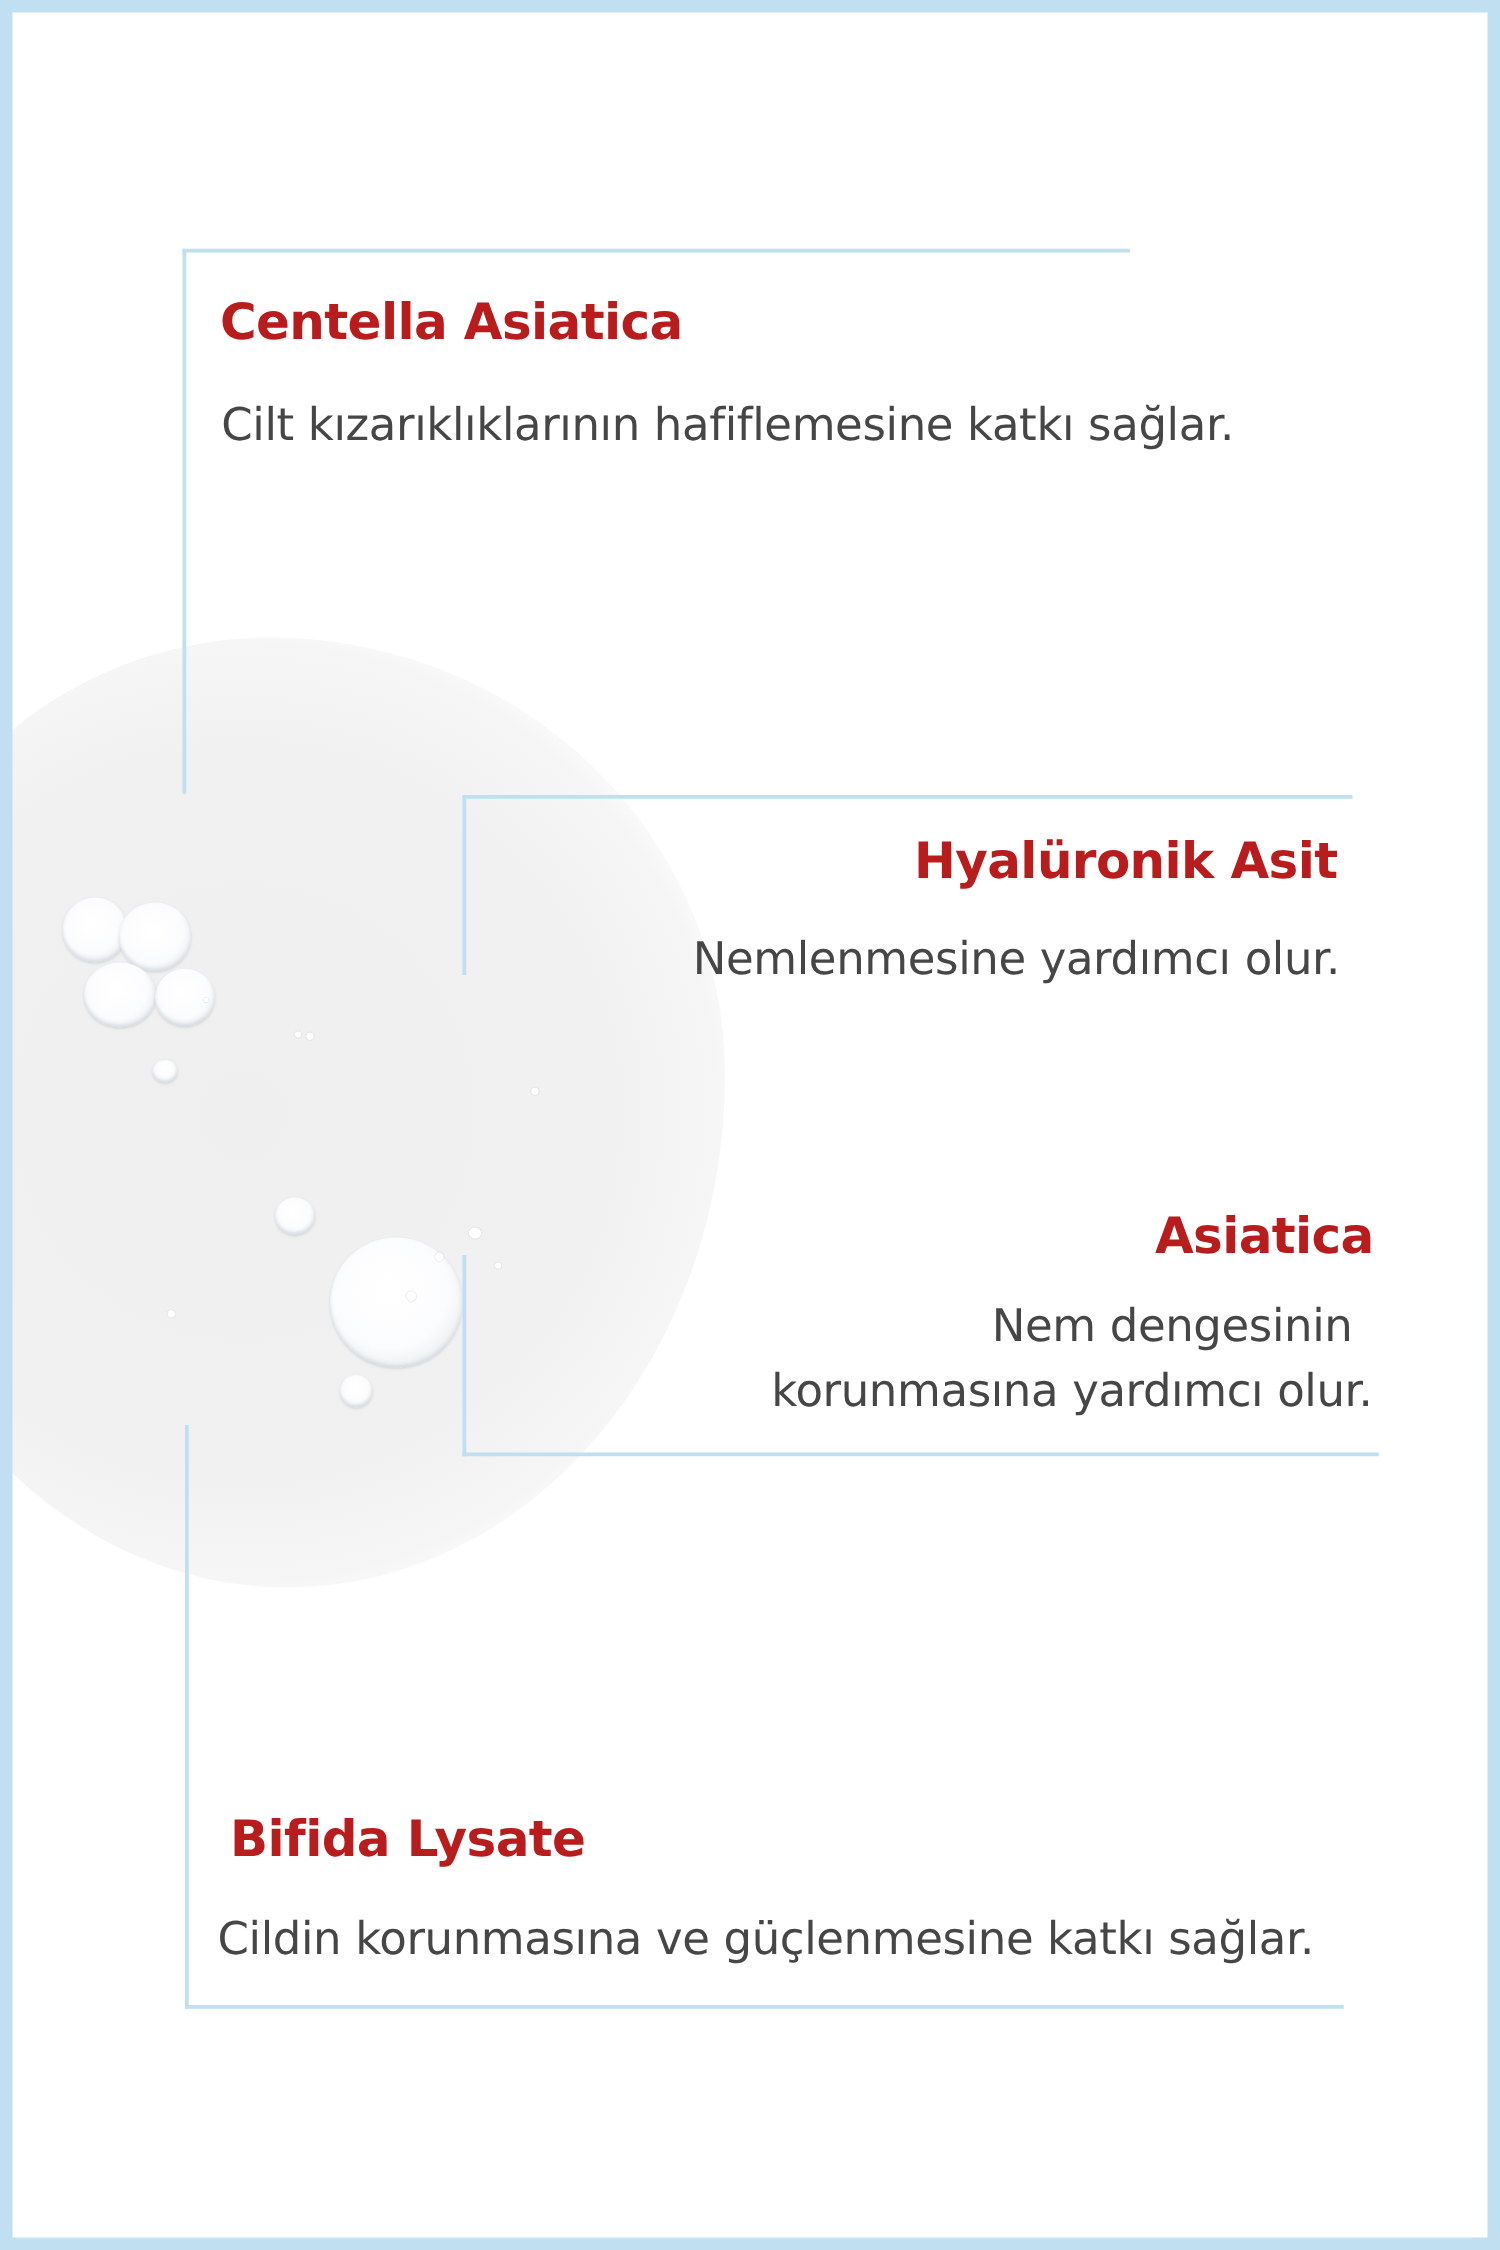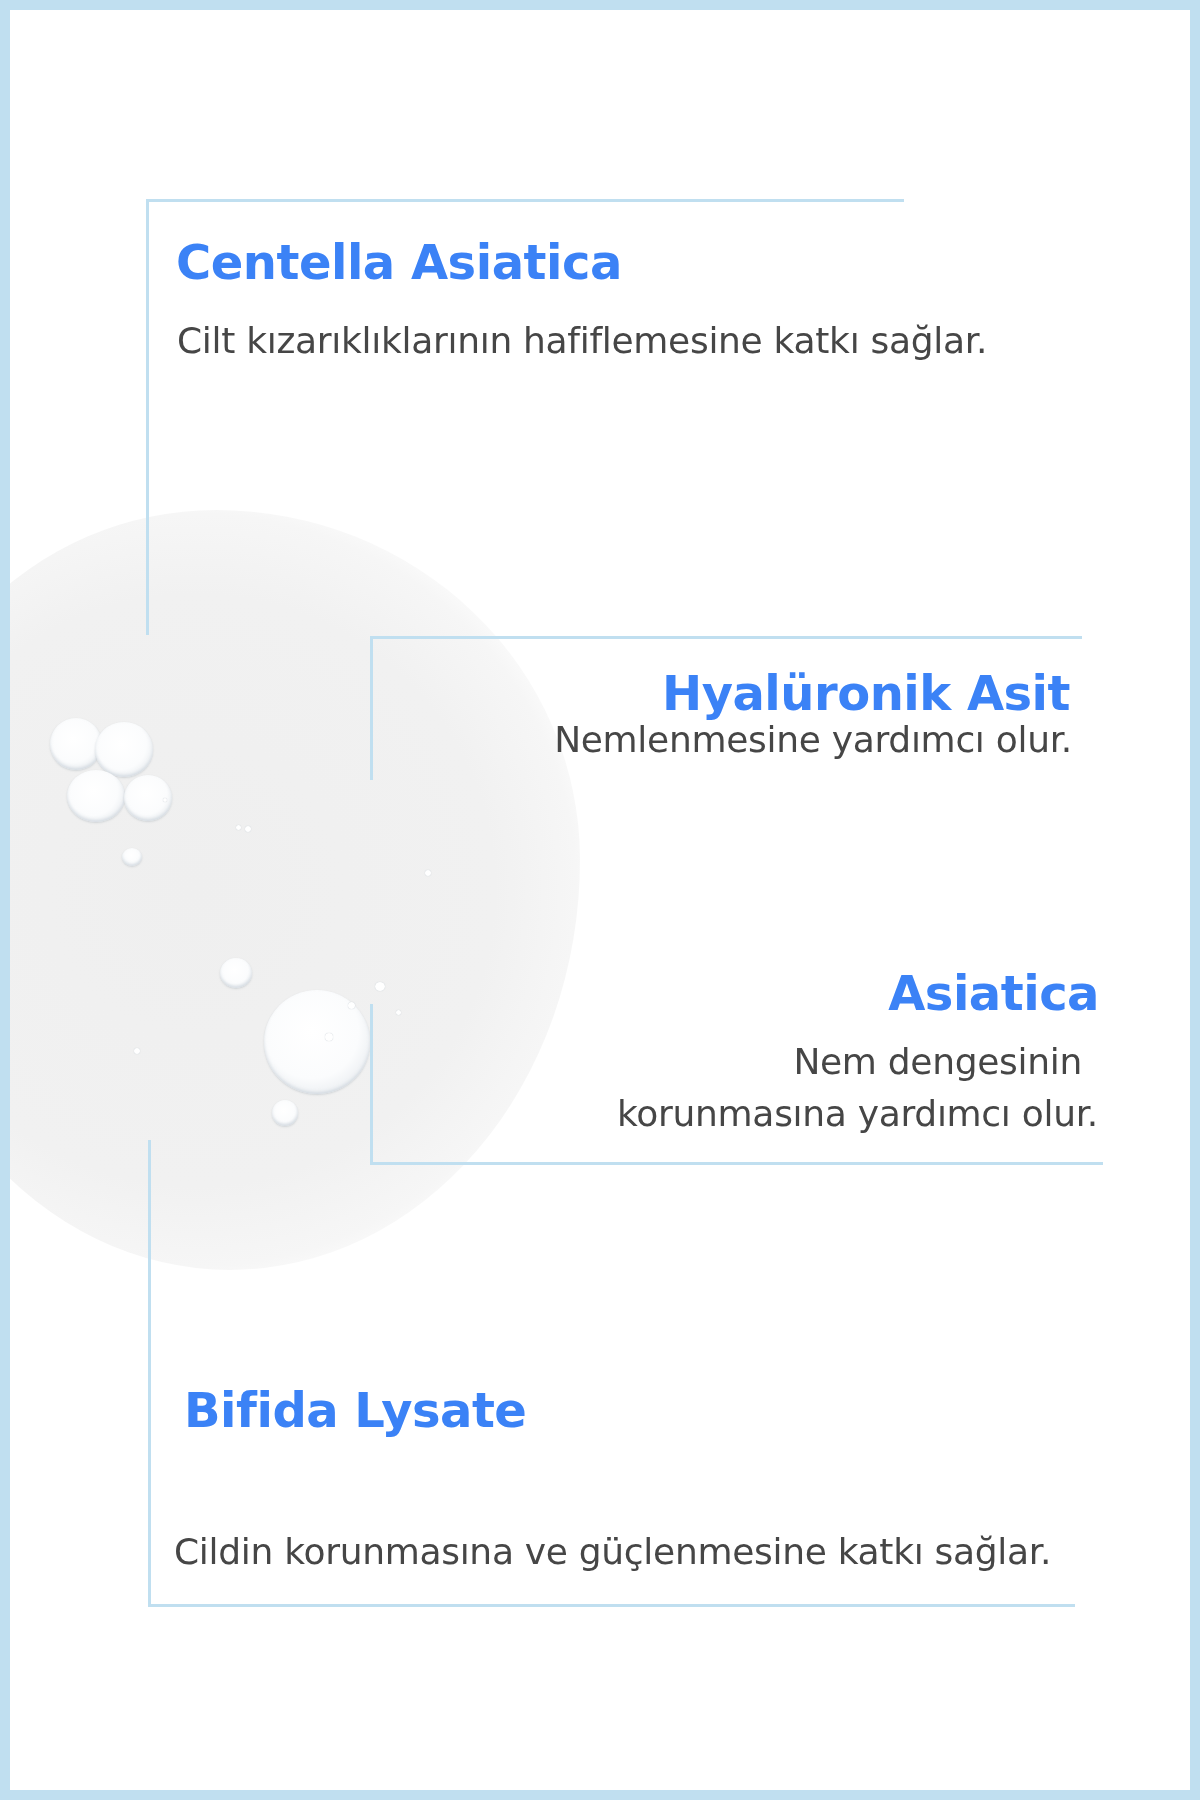--- a/index.html
+++ b/index.html
@@ -4,21 +4,21 @@
 <style>
   html, body { margin: 0; padding: 0; }
   body { width: 1200px; height: 1800px; position: relative; overflow: hidden; background: #ffffff; font-family: "DejaVu Sans", sans-serif; }
   .frame { position: absolute; inset: 0; border: 10px solid #c0dff0; box-sizing: border-box; z-index: 5; pointer-events: none; }
   .blob { position: absolute; left: -120px; top: 510px; width: 700px; height: 760px; border-radius: 48% 52% 50% 50% / 46% 46% 54% 54%;
     background: radial-gradient(ellipse at 45% 50%, #efefef 0%, #f1f1f1 55%, #f6f6f6 70%, rgba(255,255,255,0) 78%); z-index: 1; }
   .bubble { position: absolute; border-radius: 50%; background: radial-gradient(circle at 45% 40%, #ffffff 0%, #fbfcfd 55%, #e6eaee 85%, #d3d9df 100%);
     box-shadow: 0 1px 2px rgba(150,160,170,0.35), inset 0 -2px 3px rgba(190,200,210,0.5); z-index: 2; }
   .dot { position: absolute; border-radius: 50%; background: #fff; box-shadow: 0 0 1px #b9c2ca; z-index: 2; }
   .line { position: absolute; background: #c0dff0; z-index: 3; }
-  .title { position: absolute; font-family: "DejaVu Sans", sans-serif; font-weight: bold; color: #3b82f6; font-size: 48px; letter-spacing: -0.5px; white-space: nowrap; z-index: 4; line-height: 1; }
+  .title { position: absolute; font-family: "DejaVu Sans", sans-serif; font-weight: bold; color: #b91c1c; font-size: 40px; letter-spacing: -0.5px; white-space: nowrap; z-index: 4; line-height: 1; }
   .desc { position: absolute; font-family: "DejaVu Sans", sans-serif; color: #464646; font-size: 36px; white-space: nowrap; z-index: 4; line-height: 52px; letter-spacing: -0.3px; }
   .right { text-align: right; }
 </style>
 </head>
 <body>
 
 <div class="frame"></div>
 
 <div class="blob"></div>
 <div class="bubble" style="left:50px;top:718px;width:52px;height:52px;"></div>
@@ -43,29 +43,29 @@
   <div class="line" style="left:146px;top:199px;width:758px;height:3px;"></div>
   <div class="line" style="left:146px;top:199px;width:3px;height:436px;"></div>
   <div class="title" style="left:176px;top:238px;">Centella Asiatica</div>
   <div class="desc" style="left:177px;top:315px;">Cilt kızarıklıklarının hafiflemesine katkı sağlar.</div>
 </section>
 
 <section>
   <div class="line" style="left:370px;top:636px;width:712px;height:3px;"></div>
   <div class="line" style="left:370px;top:636px;width:3px;height:144px;"></div>
   <div class="title right" style="right:130px;top:669px;text-align:right;">Hyalüronik Asit</div>
-  <div class="desc right" style="right:128px;top:714px;margin-left:32px;">Nemlenmesine yardımcı olur.</div>
+  <div class="desc right" style="right:128px;top:742px;margin-left:32px;">Nemlenmesine yardımcı olur.</div>
 </section>
 
 <section>
   <div class="line" style="left:370px;top:1004px;width:3px;height:161px;"></div>
   <div class="line" style="left:370px;top:1162px;width:733px;height:3px;"></div>
   <div class="title right" style="right:101px;top:969px;">Asiatica</div>
   <div class="desc right" style="right:118px;top:1036px;">Nem dengesinin</div>
   <div class="desc right" style="right:102px;top:1088px;margin-left:20px;">korunmasına yardımcı olur.</div>
 </section>
 
 <section>
   <div class="line" style="left:148px;top:1140px;width:3px;height:467px;"></div>
   <div class="line" style="left:148px;top:1604px;width:927px;height:3px;"></div>
-  <div class="title" style="left:184px;top:1386px;">Bifida Lysate</div>
+  <div class="title" style="left:184px;top:1452px;">Bifida Lysate</div>
   <div class="desc" style="left:174px;top:1526px;">Cildin korunmasına ve güçlenmesine katkı sağlar.</div>
 </section>
 
 </body></html>

